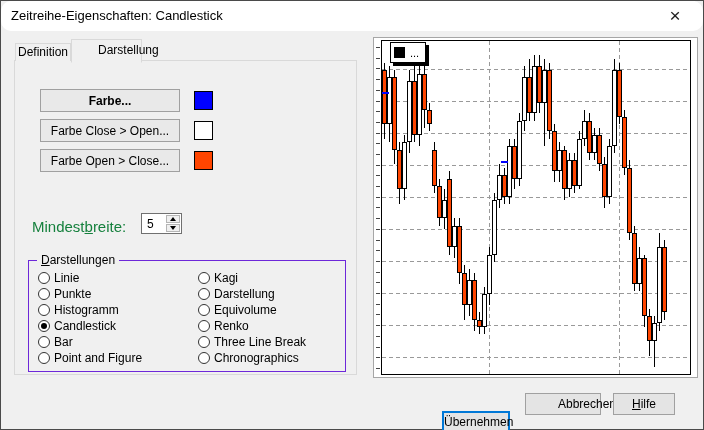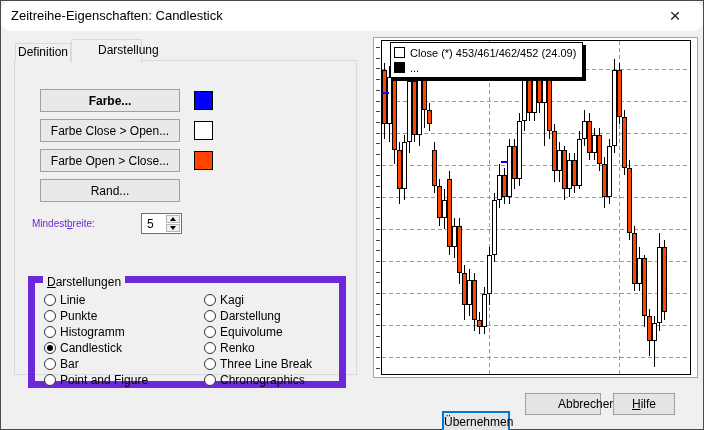--- a/index.html
+++ b/index.html
@@ -24,33 +24,33 @@
     text-align:center; color:#000; padding:0; }
   .tab.inactive { left:14px; top:42px; width:56px; height:18px; line-height:16px; border-bottom:none; z-index:3; }
   .tab.active   { left:70px; top:38px; width:71px; height:24px; line-height:20px; border-bottom:1px solid #f0f0f0; z-index:3;padding-left:26px; }
   
   .panel { position:absolute; left:13px; top:59px; width:343px; height:315px;
     border:1px solid #d9d9d9; background:#f0f0f0; z-index:1; }
   .cbtn { position:absolute; left:25px; width:140px; height:23px;
     background:#e9e9e9; border:1px solid #a0a0a0; font-family:"Liberation Sans",sans-serif;
     font-size:12px; color:#000; padding:0; }
   .swatch { position:absolute; left:179px; width:19px; height:19px; border:1px solid #000; }
-  .mw-label { position:absolute; left:17px; top:157px; font-size:10px; color:#6d28d9; }
+  .mw-label { position:absolute; left:17px; top:157px; font-size:15px; color:#15803d; }
   .mw-box { position:absolute; left:126px; top:152px; width:41px; height:21px;
     background:#fff; border:1px solid #707070; }
   .mw-input { position:absolute; left:1px; top:1px; width:22px; height:17px; border:none;
     font-family:"Liberation Sans",sans-serif; font-size:12px; padding:0 0 0 4px; background:#fff; color:#000; }
   .spin-btn { position:absolute; right:1px; width:14px; height:8px; background:#f0f0f0;
     border:1px solid #b5b5b5; padding:0; }
   .spin-up { top:1px; } .spin-down { top:10px; }
   .tri { position:absolute; left:3px; width:0; height:0; }
   .tri-up { top:1px; border-left:3px solid transparent; border-right:3px solid transparent; border-bottom:4px solid #000; }
   .tri-down { top:1px; border-left:3px solid transparent; border-right:3px solid transparent; border-top:4px solid #000; }
   .groupbox { position:absolute; left:13px; top:199px; width:318px; height:112px;
-    border:7px solid #6d28d9;margin-top:16px; }
+    border:1px solid #6d28d9; }
   .group-label { position:absolute; left:8px; top:-8px; background:#f0f0f0; padding:0 4px;
     font-size:12px; color:#000; }
   .radio-row { position:absolute; height:14px; white-space:nowrap; }
   .rb { position:absolute; left:0; top:0; width:12px; height:12px; border:1px solid #333;
     border-radius:50%; background:#fff; }
   .rb.sel::after { content:""; position:absolute; left:2px; top:2px; width:6px; height:6px;
     border-radius:50%; background:#000; }
   .rlabel { position:absolute; left:16px; top:0; font-size:12px; color:#000; line-height:13px; }
   
   .chart-outer { position:absolute; left:372px; top:36px; width:325px; height:341px;
@@ -149,30 +149,25 @@
           <span class="rb"></span>
           <span class="rlabel">Chronographics</span>
         </div>
       </div>
   <button class="cbtn" style="top: 28px; font-weight: bold;">Farbe...</button>
       <div class="swatch" style="top: 30px; background: rgb(0, 0, 255);"></div>
       <button class="cbtn" style="top: 58px;">Farbe Close &gt; Open...</button>
       <div class="swatch" style="top: 60px; background: rgb(255, 255, 255);"></div>
       <button class="cbtn" style="top: 88px;">Farbe Open &gt; Close...</button>
       <div class="swatch" style="top: 90px; background: rgb(255, 69, 0);"></div>
-      <button class="cbtn" style="top: 118px;">Rand...</button>
     </div>
 
   <div class="chart-outer" id="chart-outer">
     <div class="plot" id="plot">
       <div class="legend" id="legend">
-          <div class="legend-row">
-            <span class="legend-swatch" style="background: rgb(255, 255, 255);"></span>
-            <span class="legend-text">Close (*) 453/461/462/452 (24.09)</span>
-          </div>
           <div class="legend-row">
             <span class="legend-swatch" style="background: rgb(0, 0, 0);"></span>
             <span class="legend-text">...</span>
           </div>
         </div>
     <svg width="308" height="333" shape-rendering="crispEdges">
           <line x1="0" y1="28" x2="308" y2="28" stroke="#999999" stroke-width="1" stroke-dasharray="4 3"></line>
           <line x1="0" y1="60" x2="308" y2="60" stroke="#999999" stroke-width="1" stroke-dasharray="4 3"></line>
           <line x1="0" y1="92" x2="308" y2="92" stroke="#999999" stroke-width="1" stroke-dasharray="4 3"></line>
           <line x1="0" y1="124" x2="308" y2="124" stroke="#999999" stroke-width="1" stroke-dasharray="4 3"></line>

